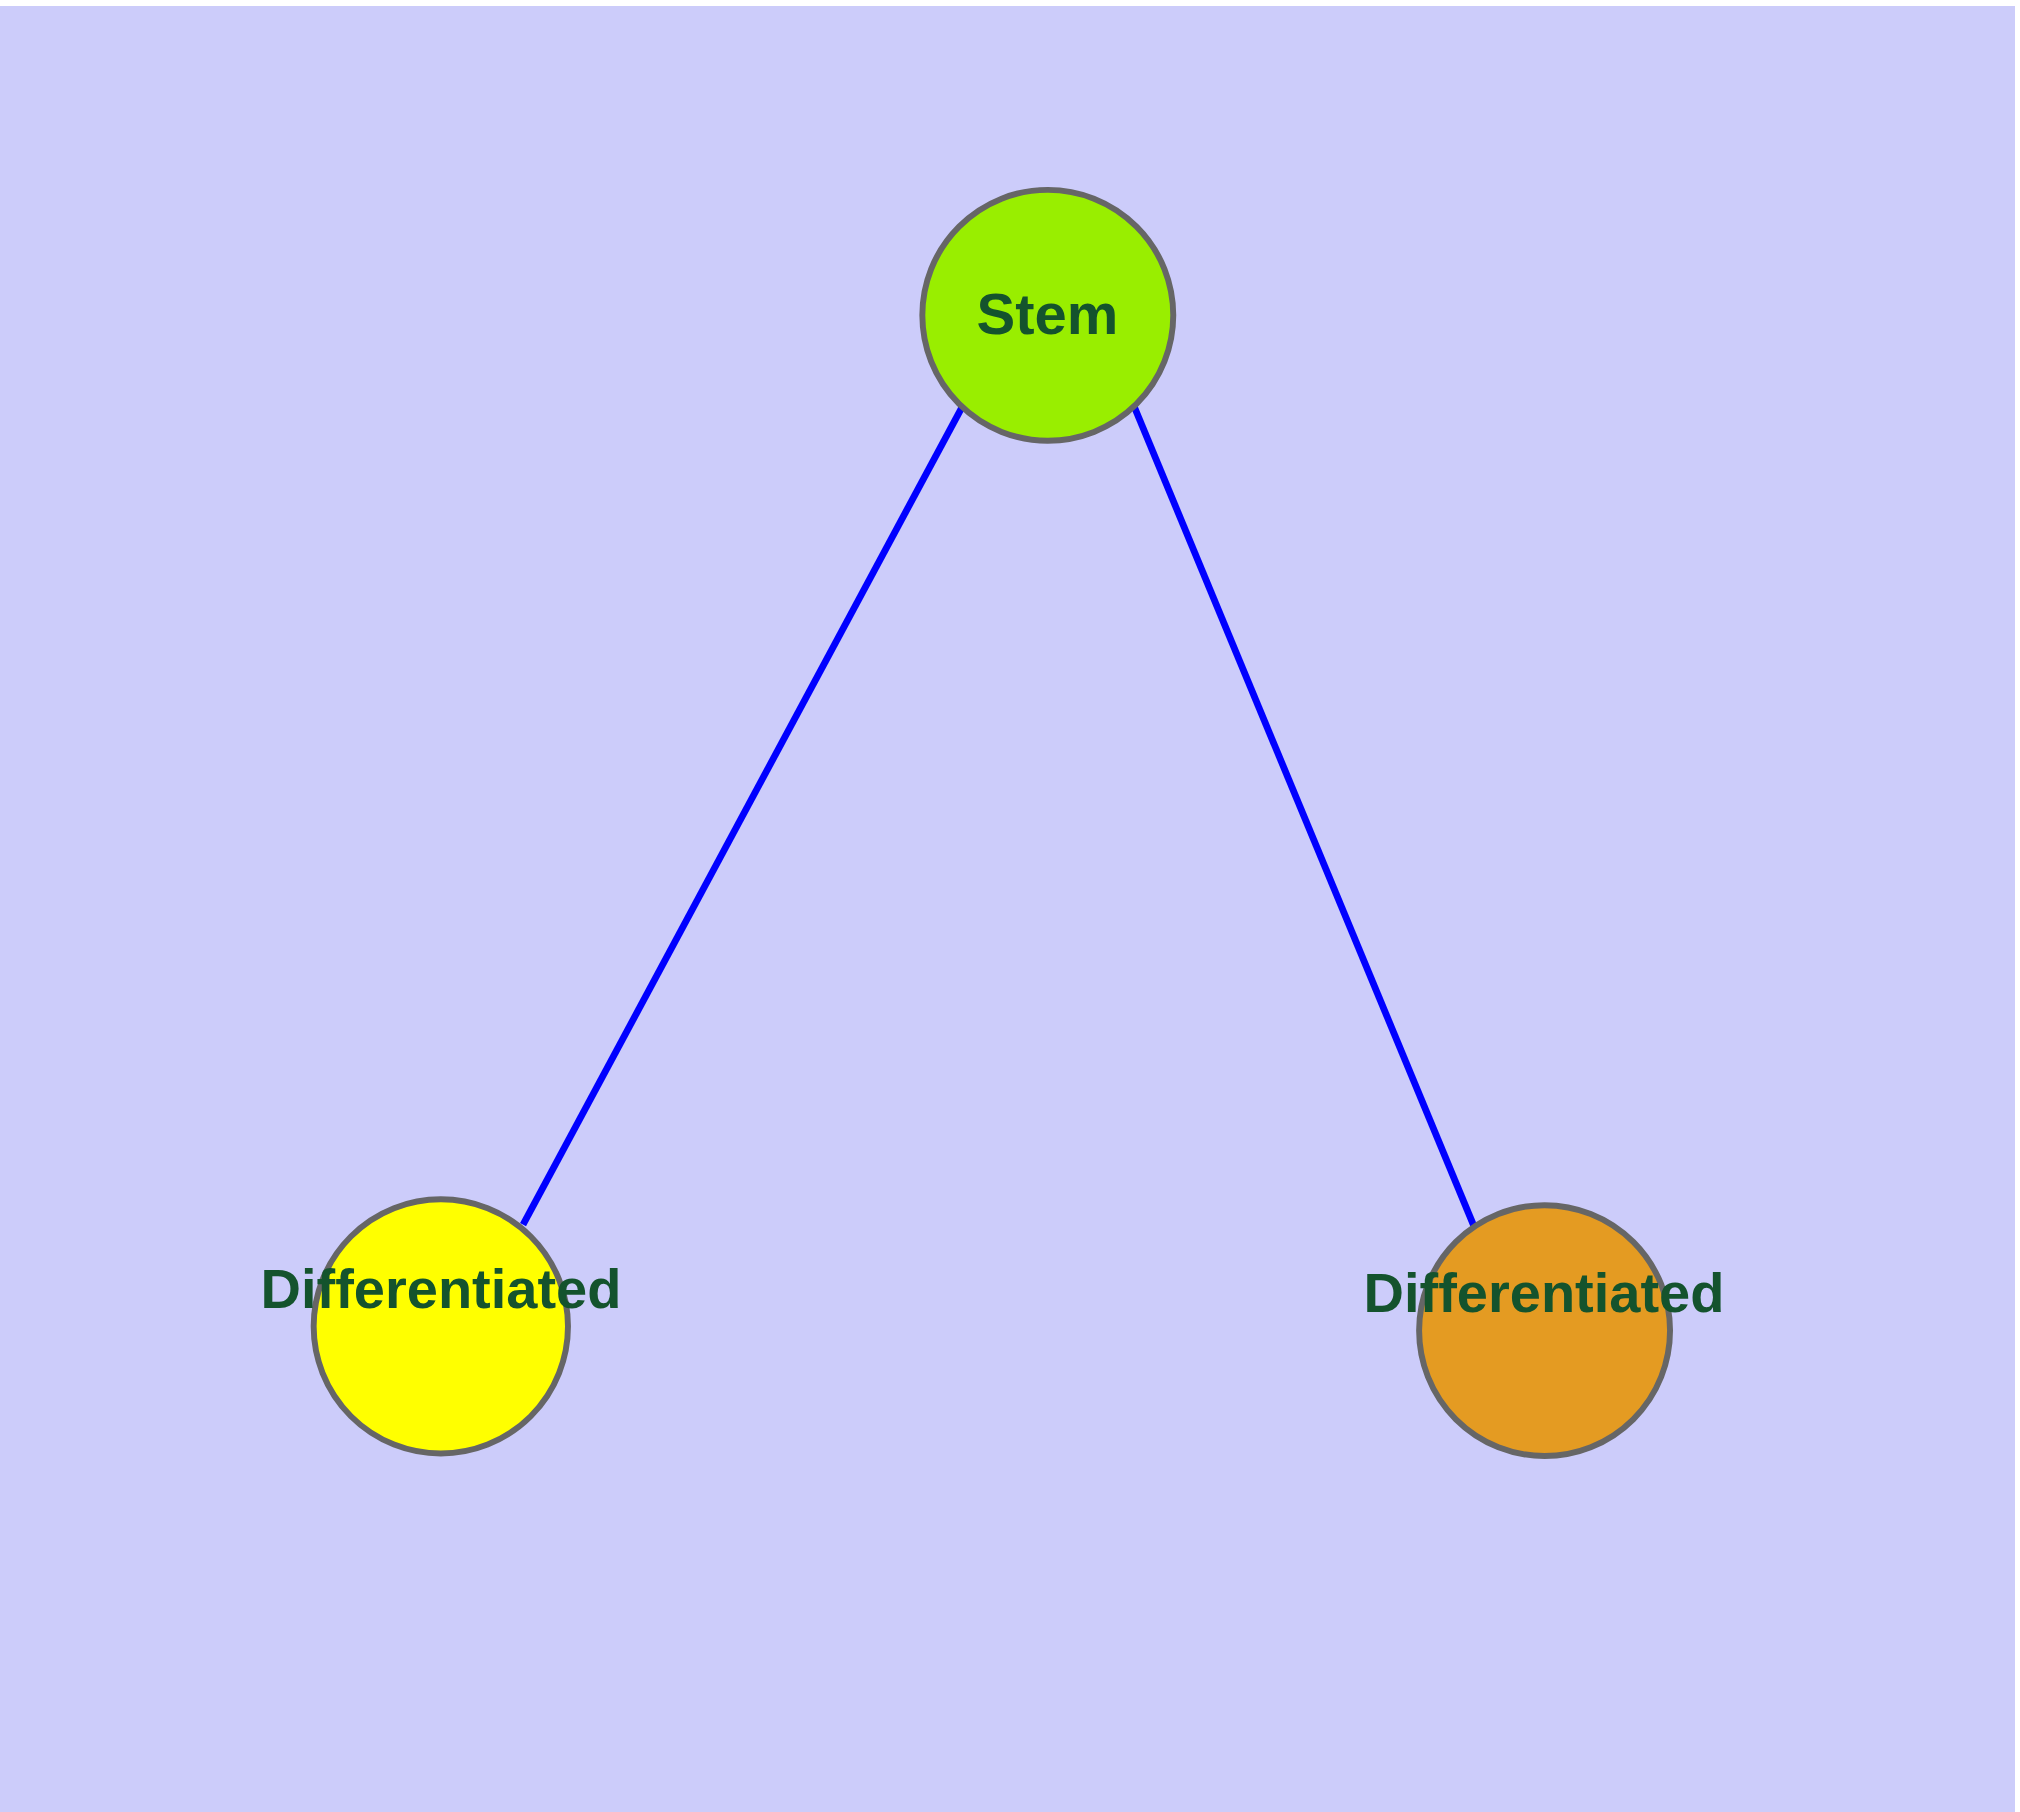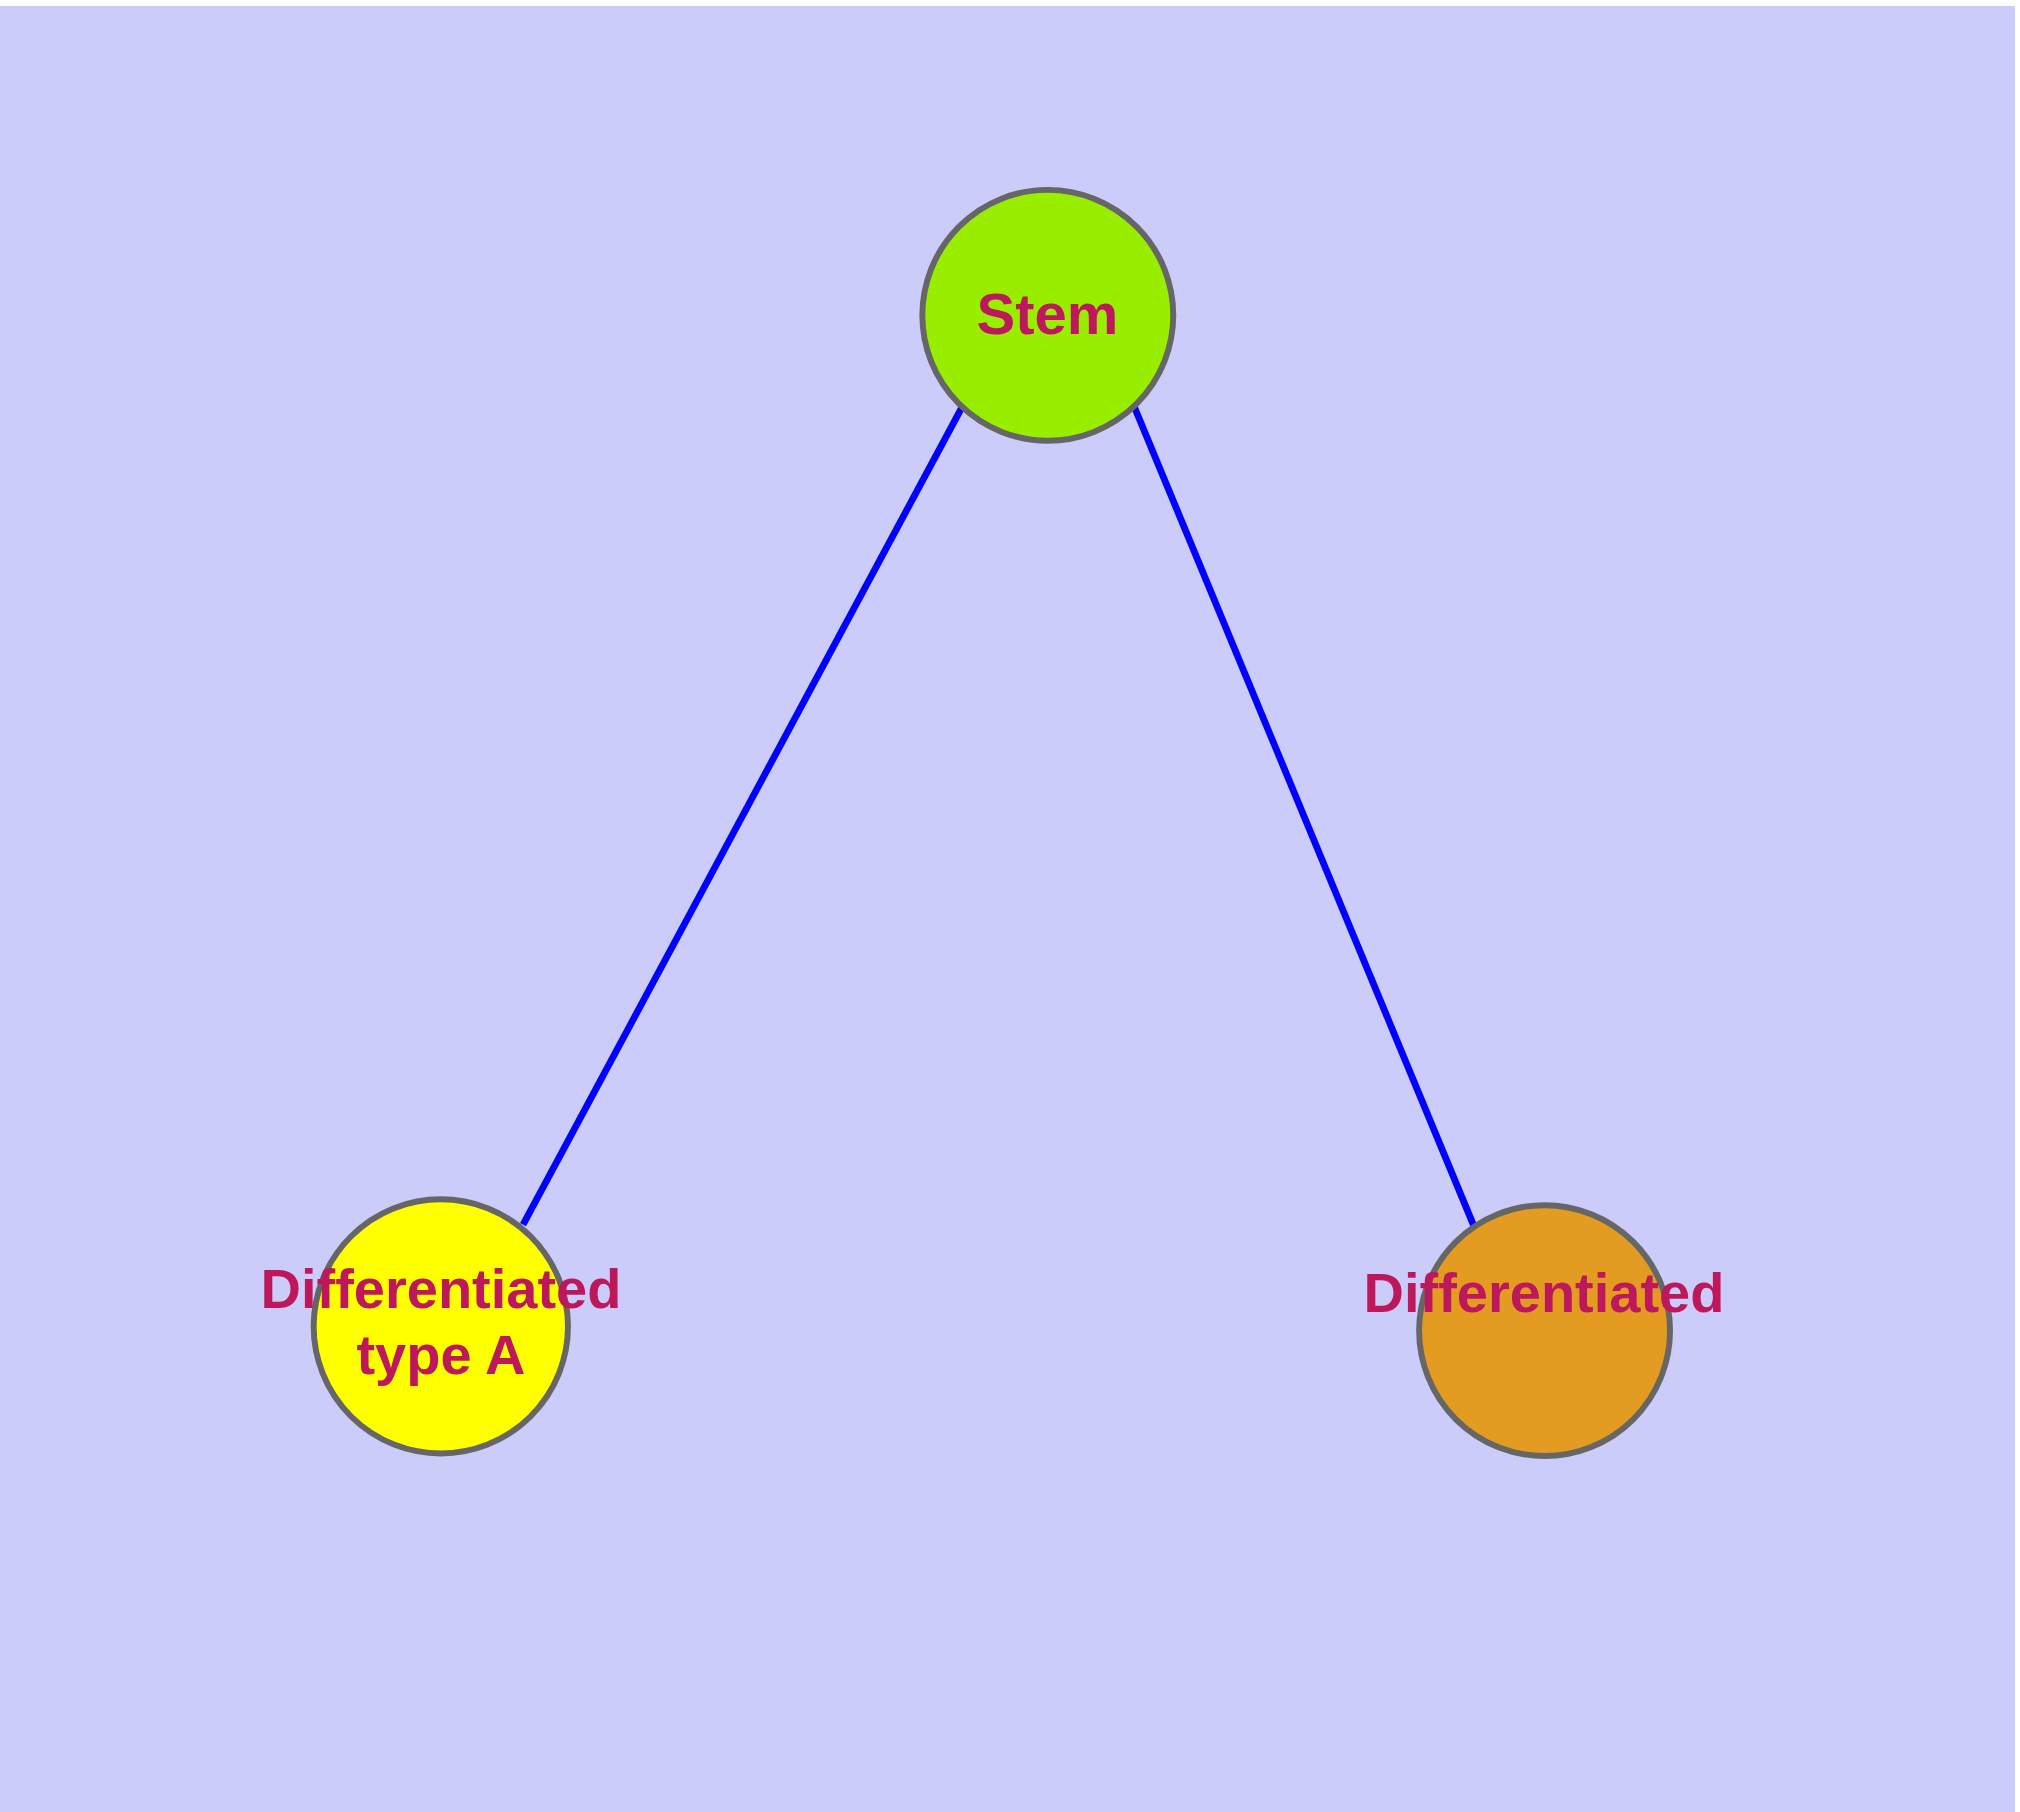--- a/index.html
+++ b/index.html
@@ -42,21 +42,21 @@
   .edge-line {
     stroke: #0000ff;
     stroke-width: 8;
     stroke-linecap: butt;
   }
   .node-label {
     position: absolute;
     text-align: center;
     font-family: "Liberation Sans", sans-serif;
     font-weight: bold;
-    color: #be185d;
+    color: #14532d;
     line-height: 1.18;
     white-space: nowrap;
     pointer-events: none;
     -webkit-font-smoothing: antialiased;
   }
   #label-stem {
     font-size: 58px;
     left: 793px;
     top: 280px;
     width: 509px;
@@ -94,21 +94,20 @@
       <circle class="node-circle" cx="1822" cy="1570" r="148" fill="#e49b22"></circle>
     </g>
   </svg>
 
   <div class="node-label" id="label-stem">
     <span>Stem</span>
   </div>
 
   <div class="node-label" id="label-type-a">
     <div>Differentiated</div>
-    <div>type A</div>
   </div>
 
   <div class="node-label" id="label-type-b">
     <div>Differentiated</div>
   </div>
 
 </div>
 
 
 </body></html>

